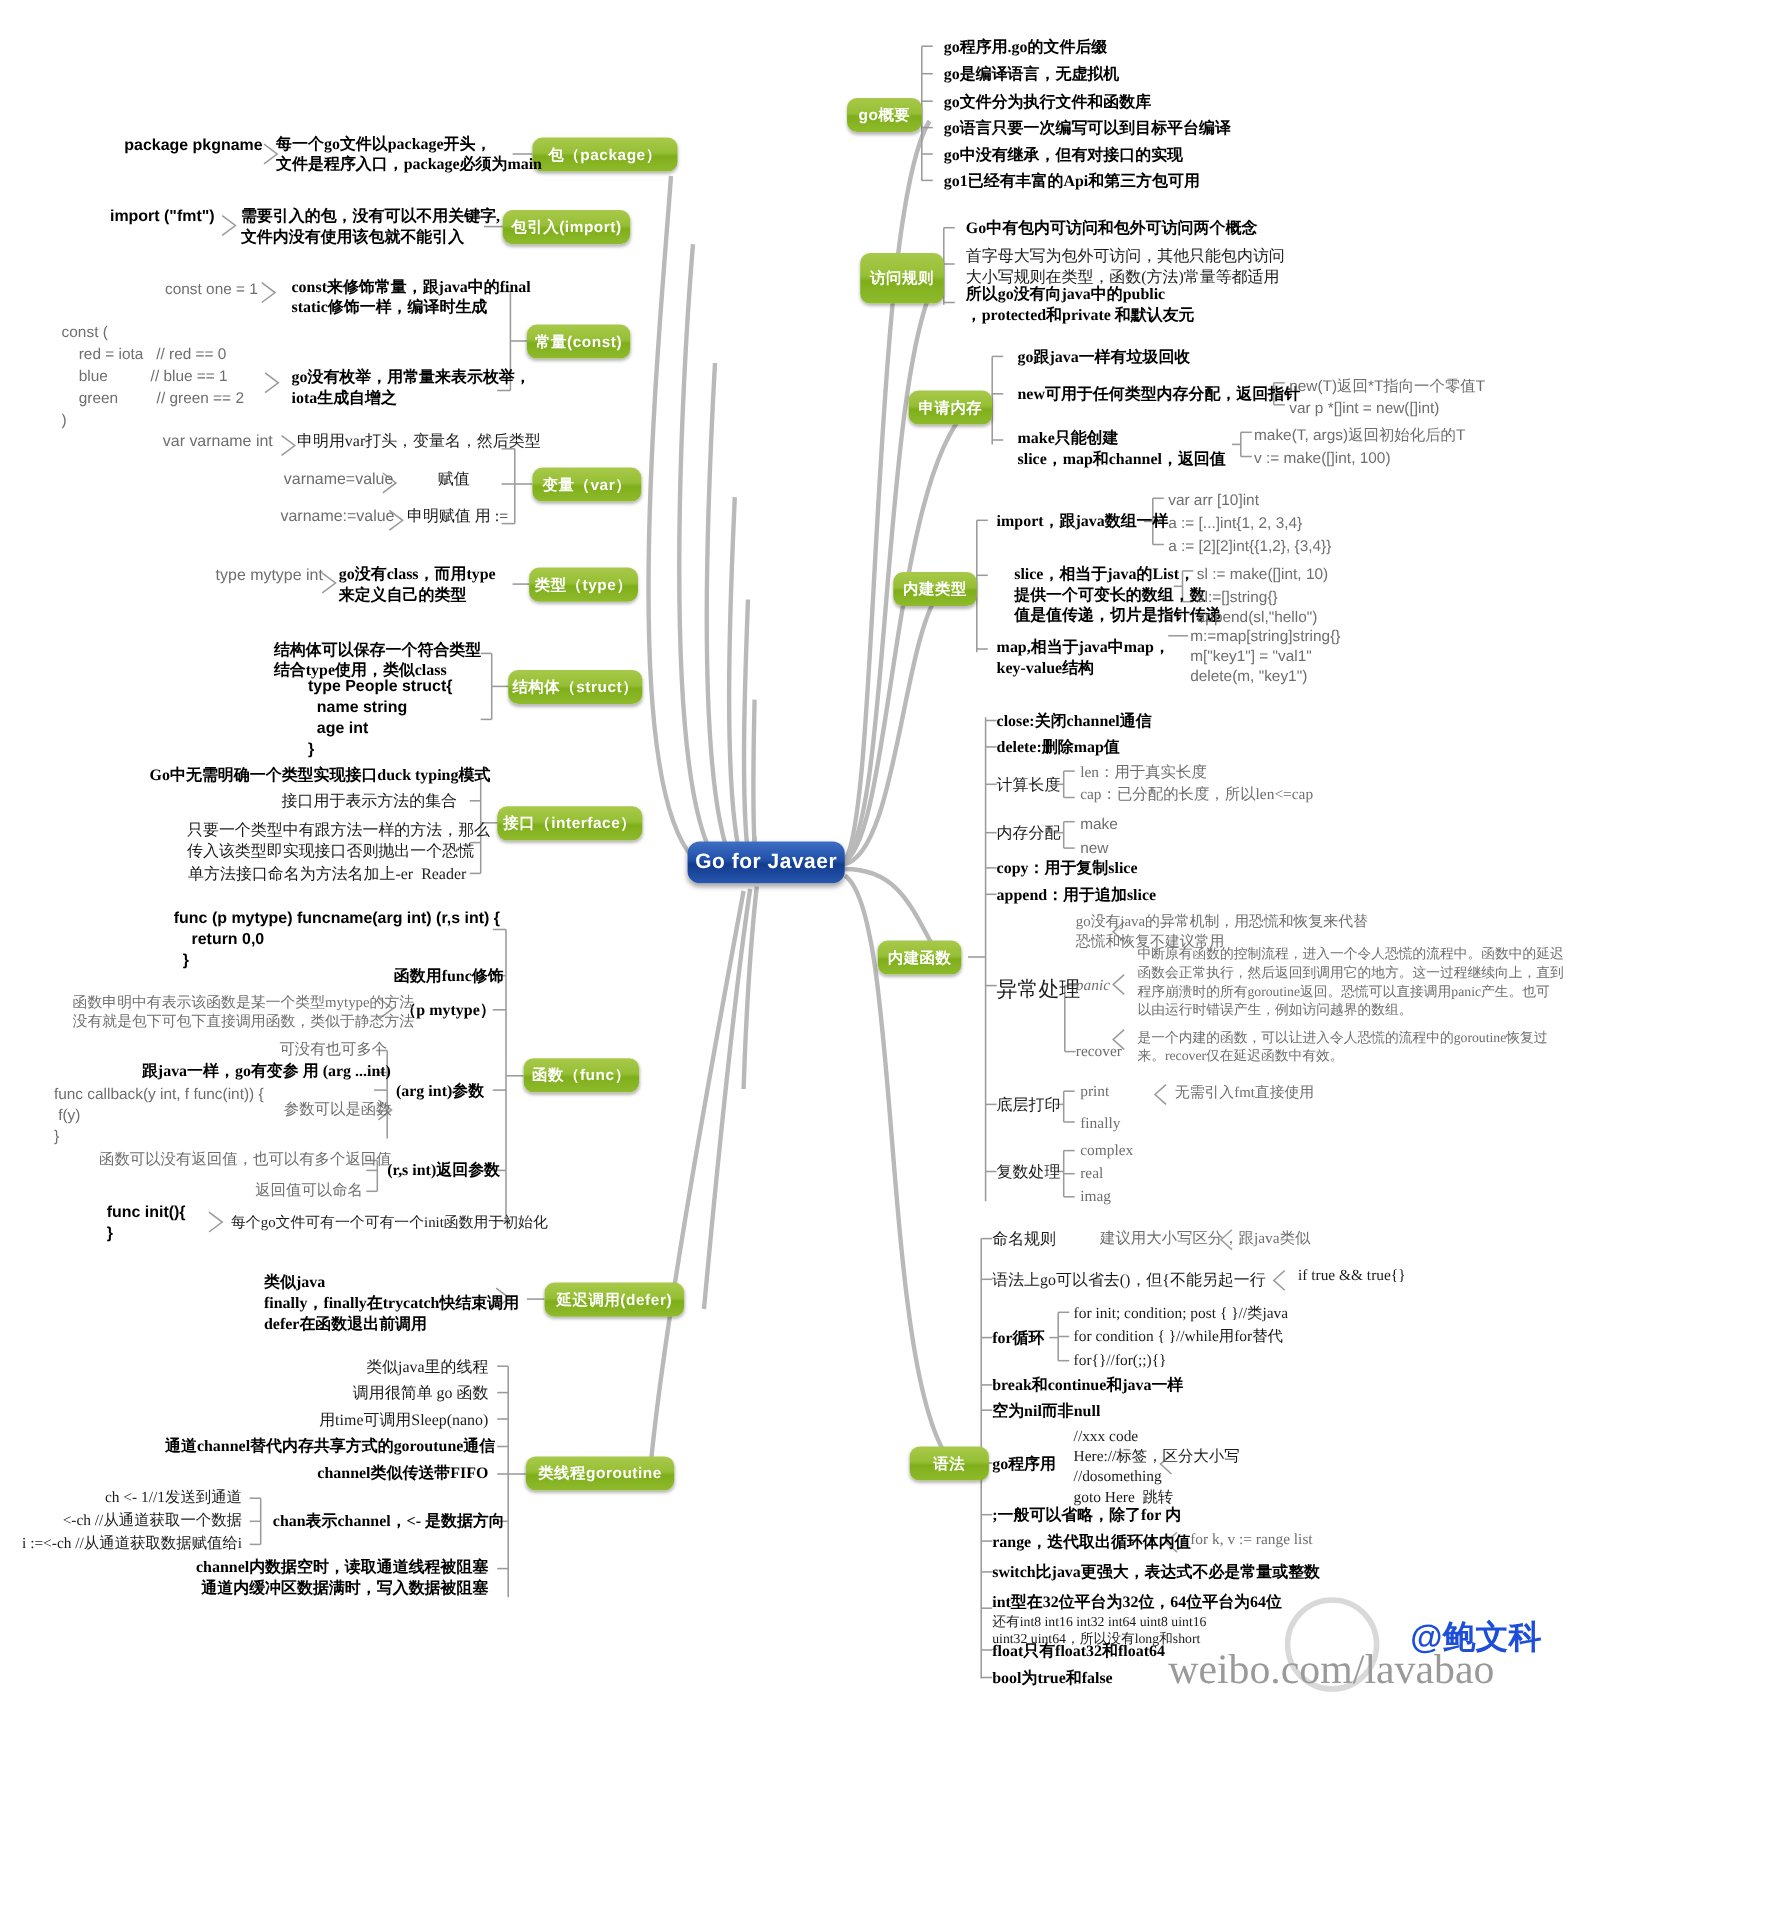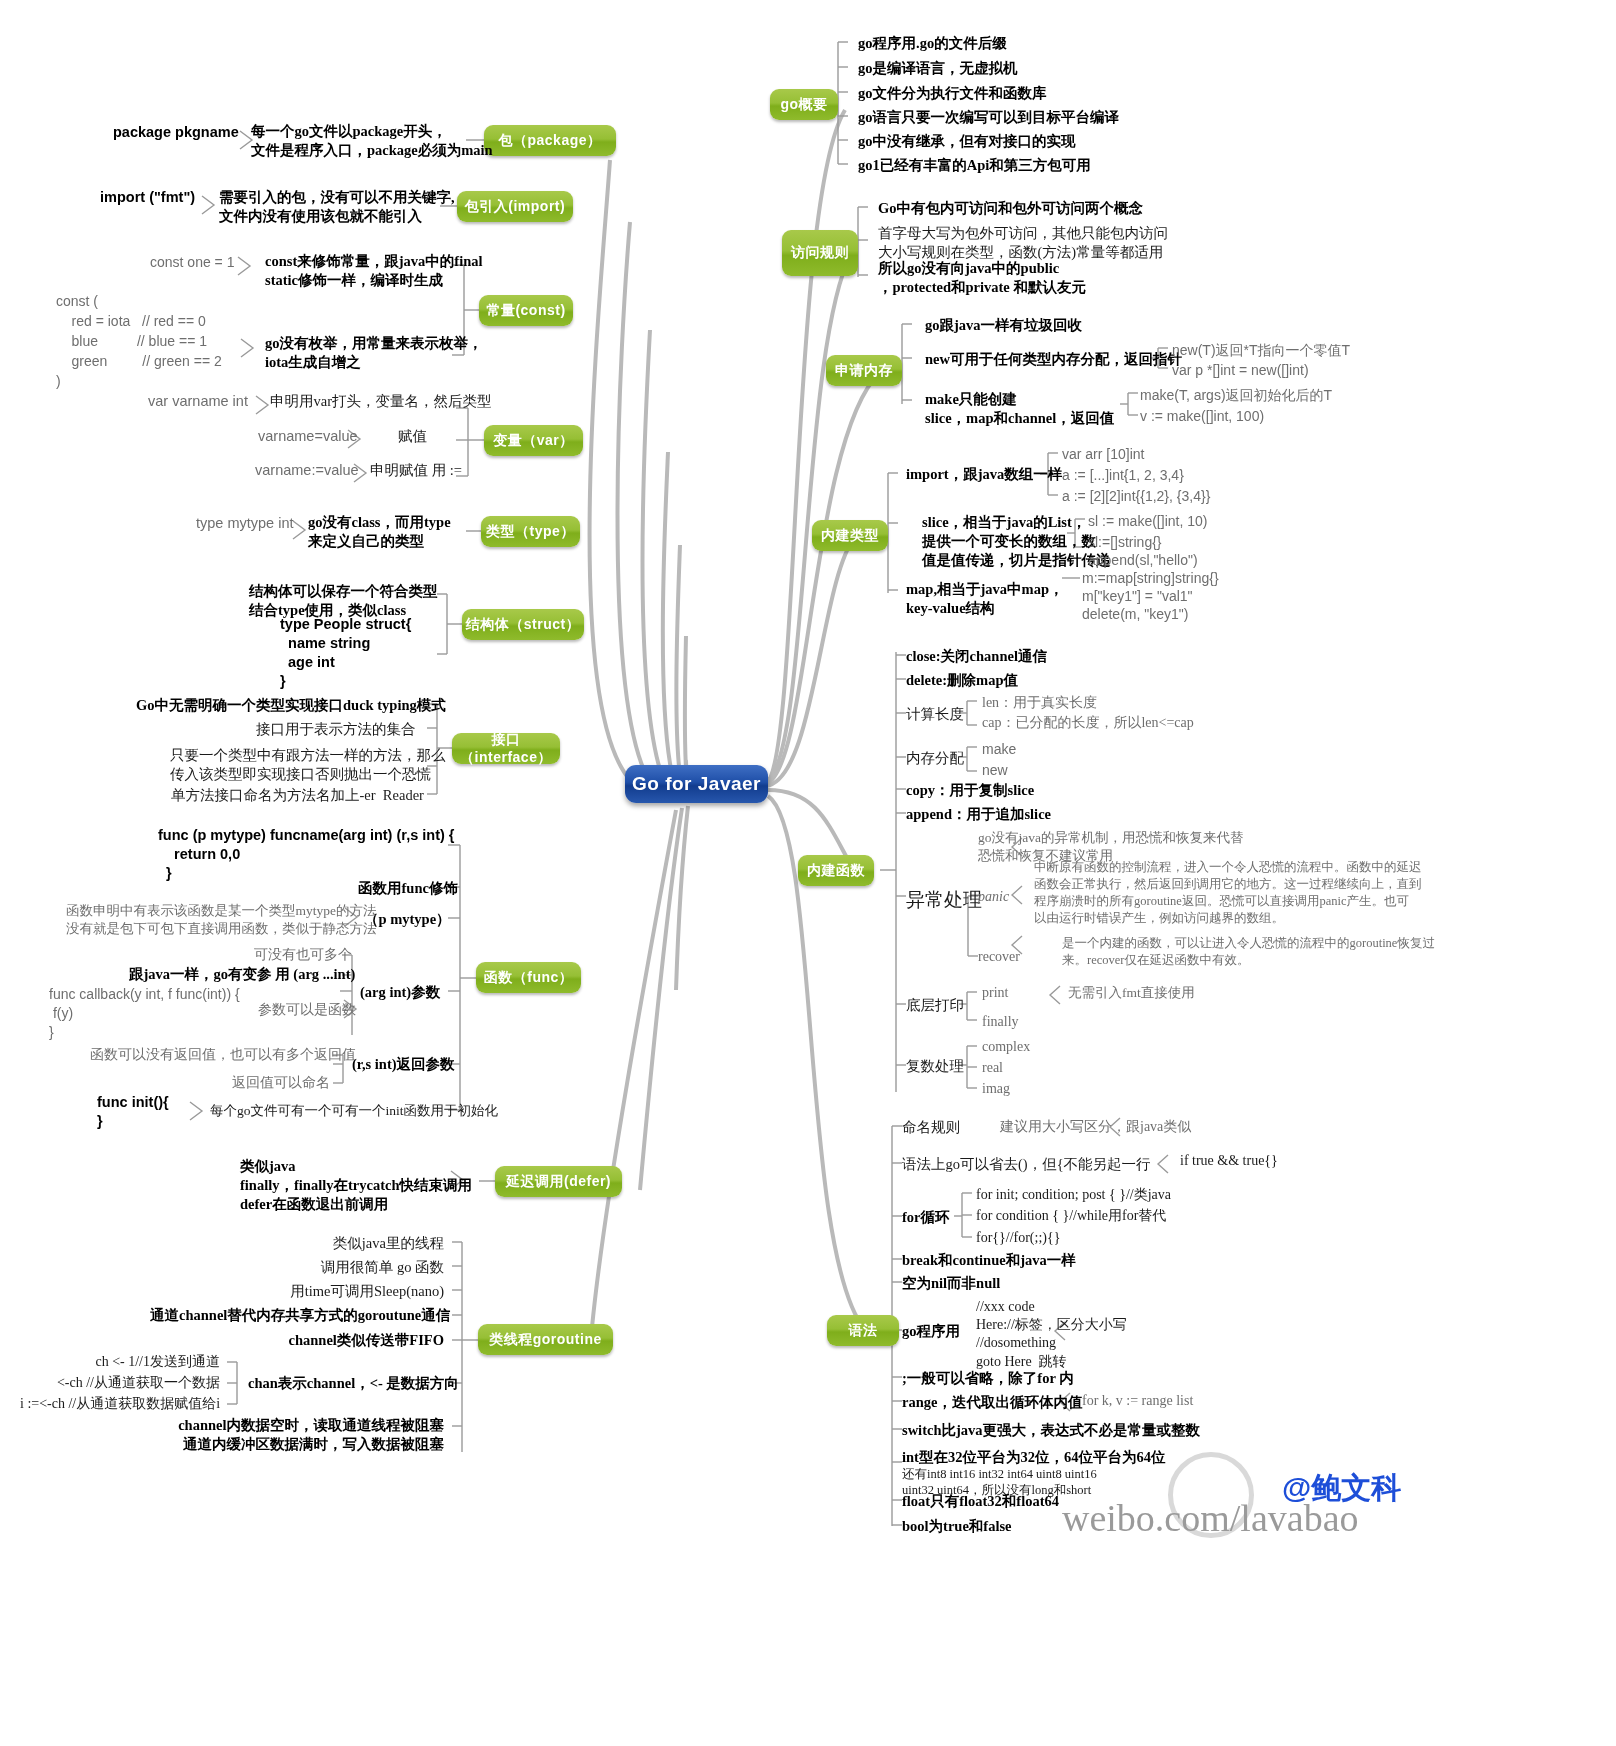--- a/index.html
+++ b/index.html
@@ -247,21 +247,21 @@
     </div>
   <div class="node" style="left:484px;top:425px;width:99px;height:31px;font-size:14px;">
     <span>变量（var）</span>
     </div>
   <div class="node" style="left:481px;top:516px;width:99px;height:31px;font-size:14px;">
     <span>类型（type）</span>
     </div>
   <div class="node" style="left:462px;top:609px;width:122px;height:31px;font-size:14px;">
     <span>结构体（struct）</span>
     </div>
-  <div class="node" style="left:452px;top:733px;width:108px;height:31px;font-size:14px;">
+  <div class="node" style="left:452px;top:733px;width:132px;height:31px;font-size:14px;">
     <span>接口（interface）</span>
     </div>
   <div class="node" style="left:476px;top:962px;width:105px;height:31px;font-size:14px;">
     <span>函数（func）</span>
     </div>
   <div class="node" style="left:495px;top:1166px;width:127px;height:31px;font-size:14px;">
     <span>延迟调用(defer)</span>
     </div>
   <div class="node" style="left:478px;top:1324px;width:135px;height:31px;font-size:14px;">
     <span>类线程goroutine</span>
@@ -416,21 +416,21 @@
   <div class="txt b ser" style="left:906px;top:805px;font-size:14.5px;">append：用于追加slice</div>
   <div class="txt ser" style="left:906px;top:888px;font-size:19px;">异常处理</div>
   <div class="txt g ser" style="left:978px;top:829px;font-size:13.5px;">go没有java的异常机制，用恐慌和恢复来代替
 恐慌和恢复不建议常用</div>
   <div class="txt g ser" style="left:978px;top:888px;font-size:14px;font-style:italic;">panic</div>
   <div class="txt g ser" style="left:1034px;top:859px;font-size:12.5px;line-height:1.35;">中断原有函数的控制流程，进入一个令人恐慌的流程中。函数中的延迟
 函数会正常执行，然后返回到调用它的地方。这一过程继续向上，直到
 程序崩溃时的所有goroutine返回。恐慌可以直接调用panic产生。也可
 以由运行时错误产生，例如访问越界的数组。</div>
   <div class="txt g ser" style="left:978px;top:948px;font-size:14px;">recover</div>
-  <div class="txt g ser" style="left:1034px;top:935px;font-size:12.5px;line-height:1.35;margin-left:28px;">是一个内建的函数，可以让进入令人恐慌的流程中的goroutine恢复过
+  <div class="txt g ser" style="left:1034px;top:935px;font-size:12.5px;line-height:1.35;">是一个内建的函数，可以让进入令人恐慌的流程中的goroutine恢复过
 来。recover仅在延迟函数中有效。</div>
   <div class="txt ser" style="left:906px;top:996px;font-size:14.5px;">底层打印</div>
   <div class="txt g ser" style="left:982px;top:984px;font-size:14px;">print</div>
   <div class="txt g ser" style="left:982px;top:1013px;font-size:14px;">finally</div>
   <div class="txt g ser" style="left:1068px;top:984px;font-size:13.5px;">无需引入fmt直接使用</div>
   <div class="txt ser" style="left:906px;top:1057px;font-size:14.5px;">复数处理</div>
   <div class="txt g ser" style="left:982px;top:1038px;font-size:14px;">complex</div>
   <div class="txt g ser" style="left:982px;top:1059px;font-size:14px;">real</div>
   <div class="txt g ser" style="left:982px;top:1080px;font-size:14px;">imag</div>
 

